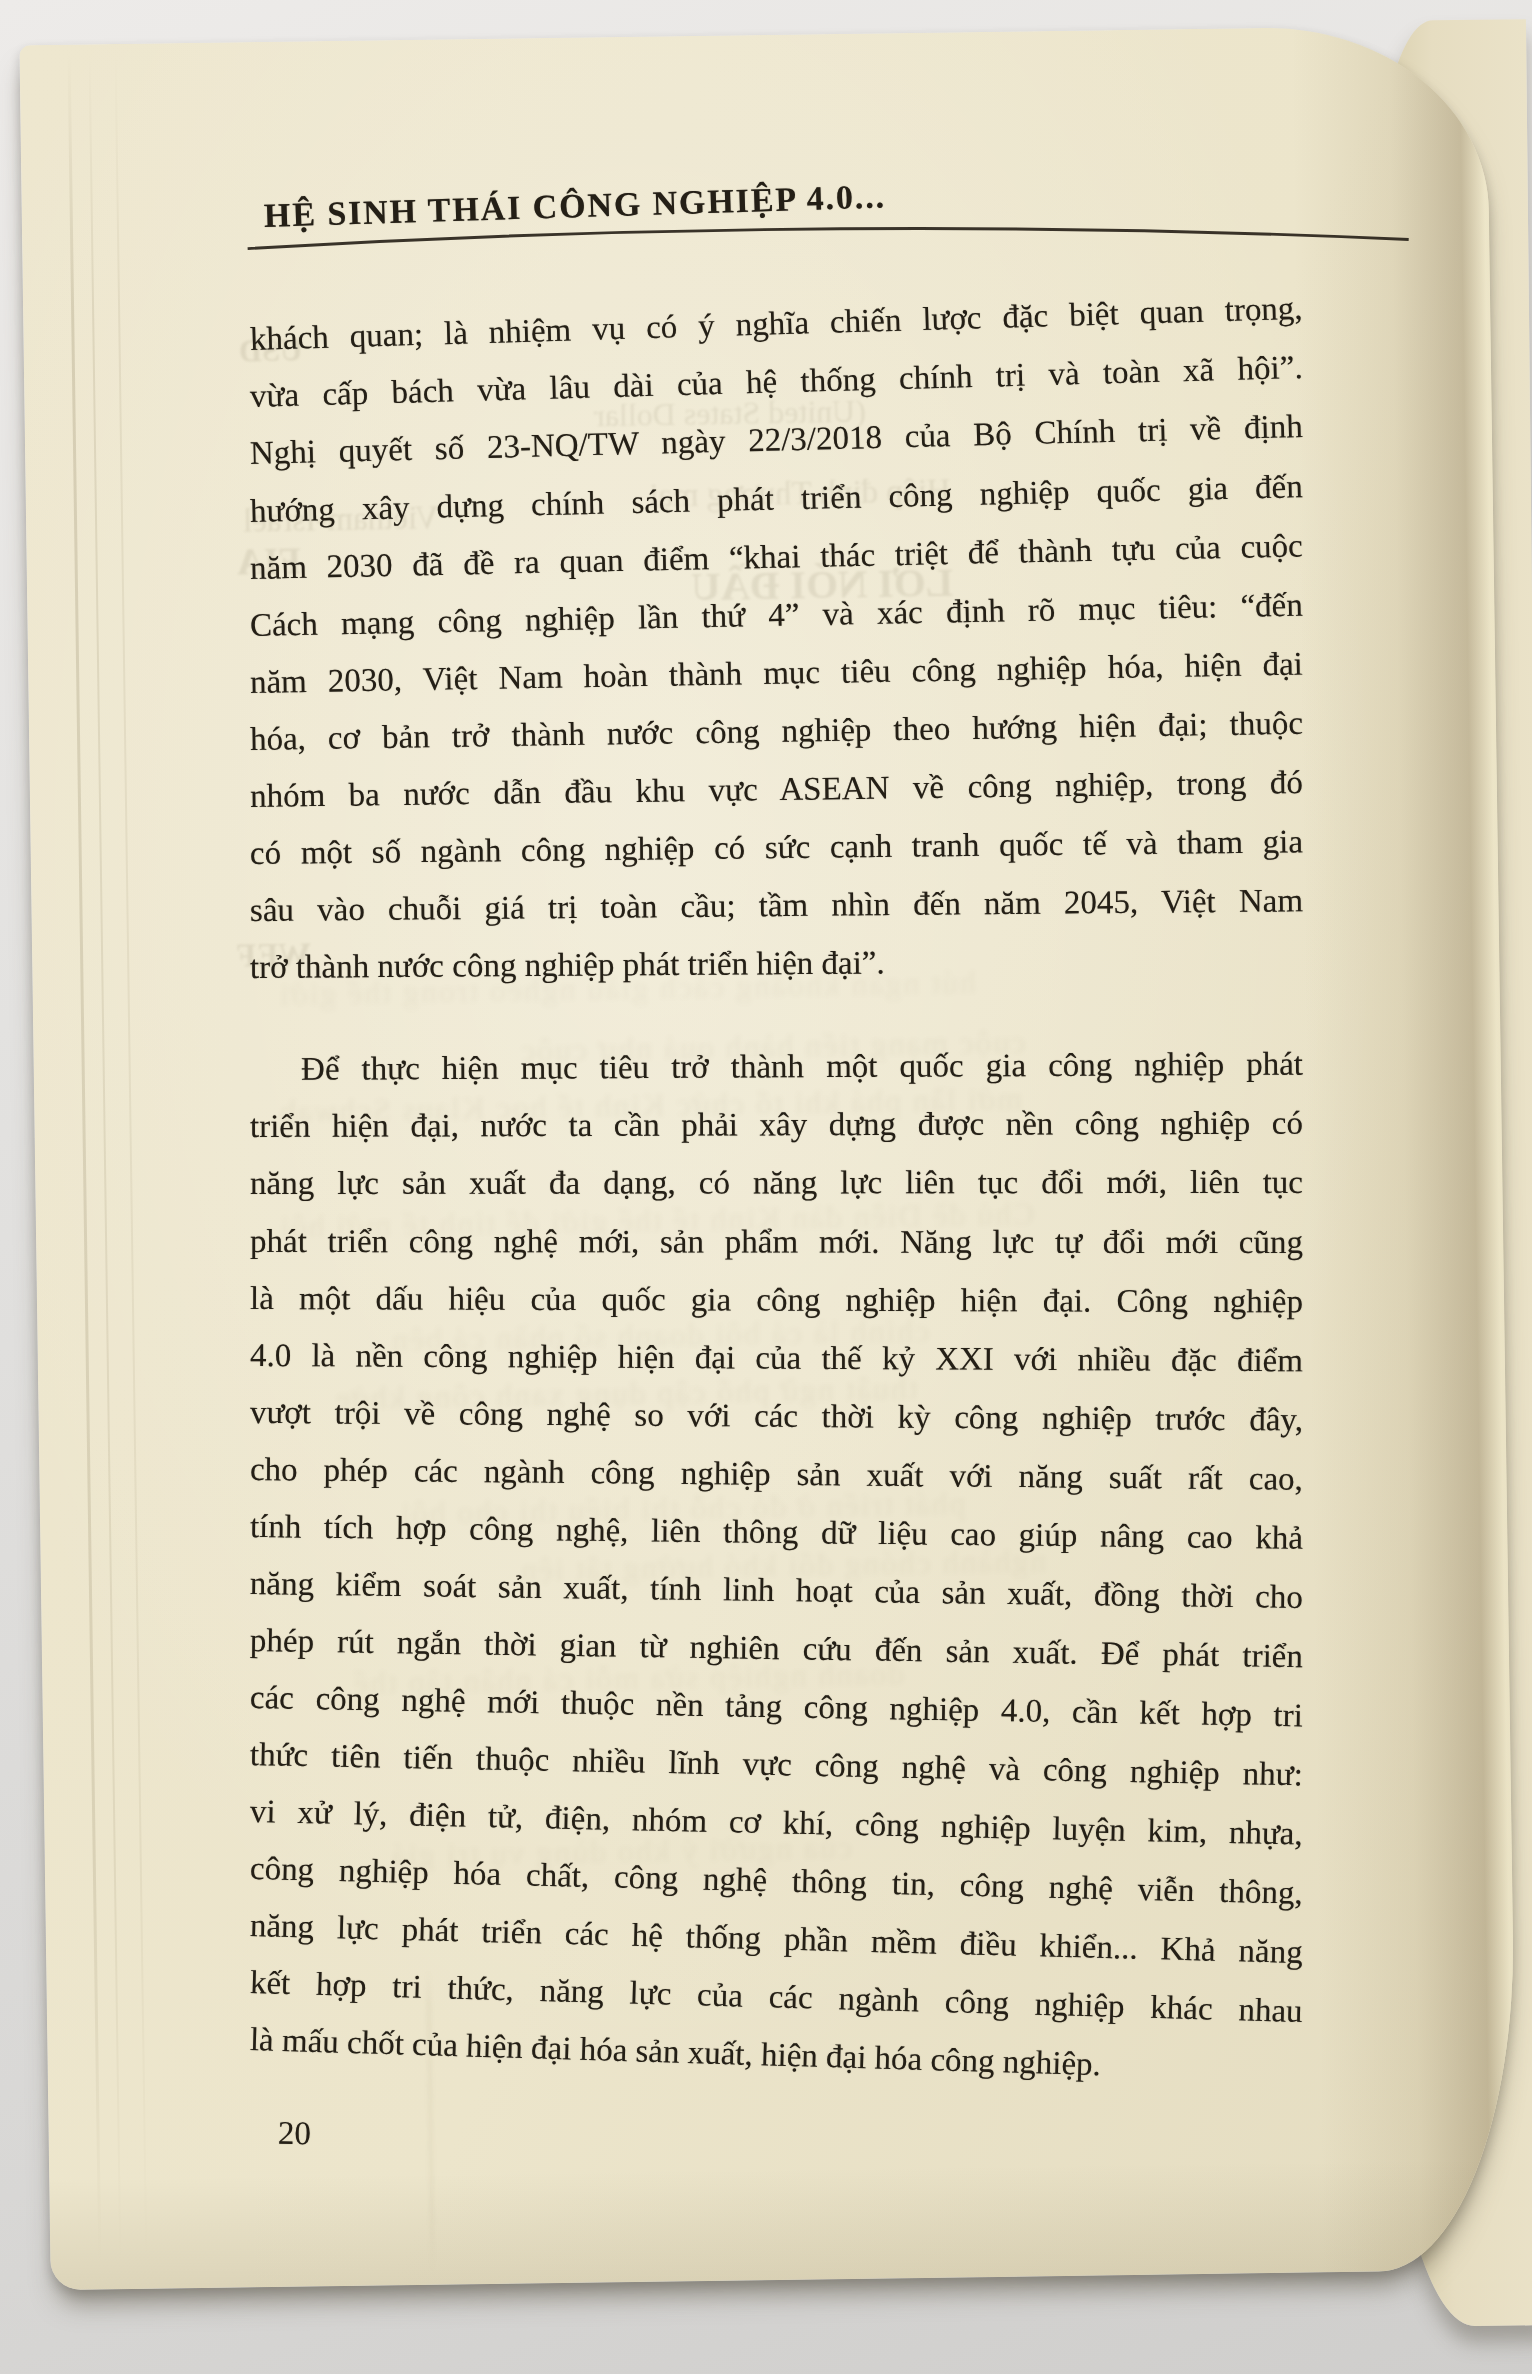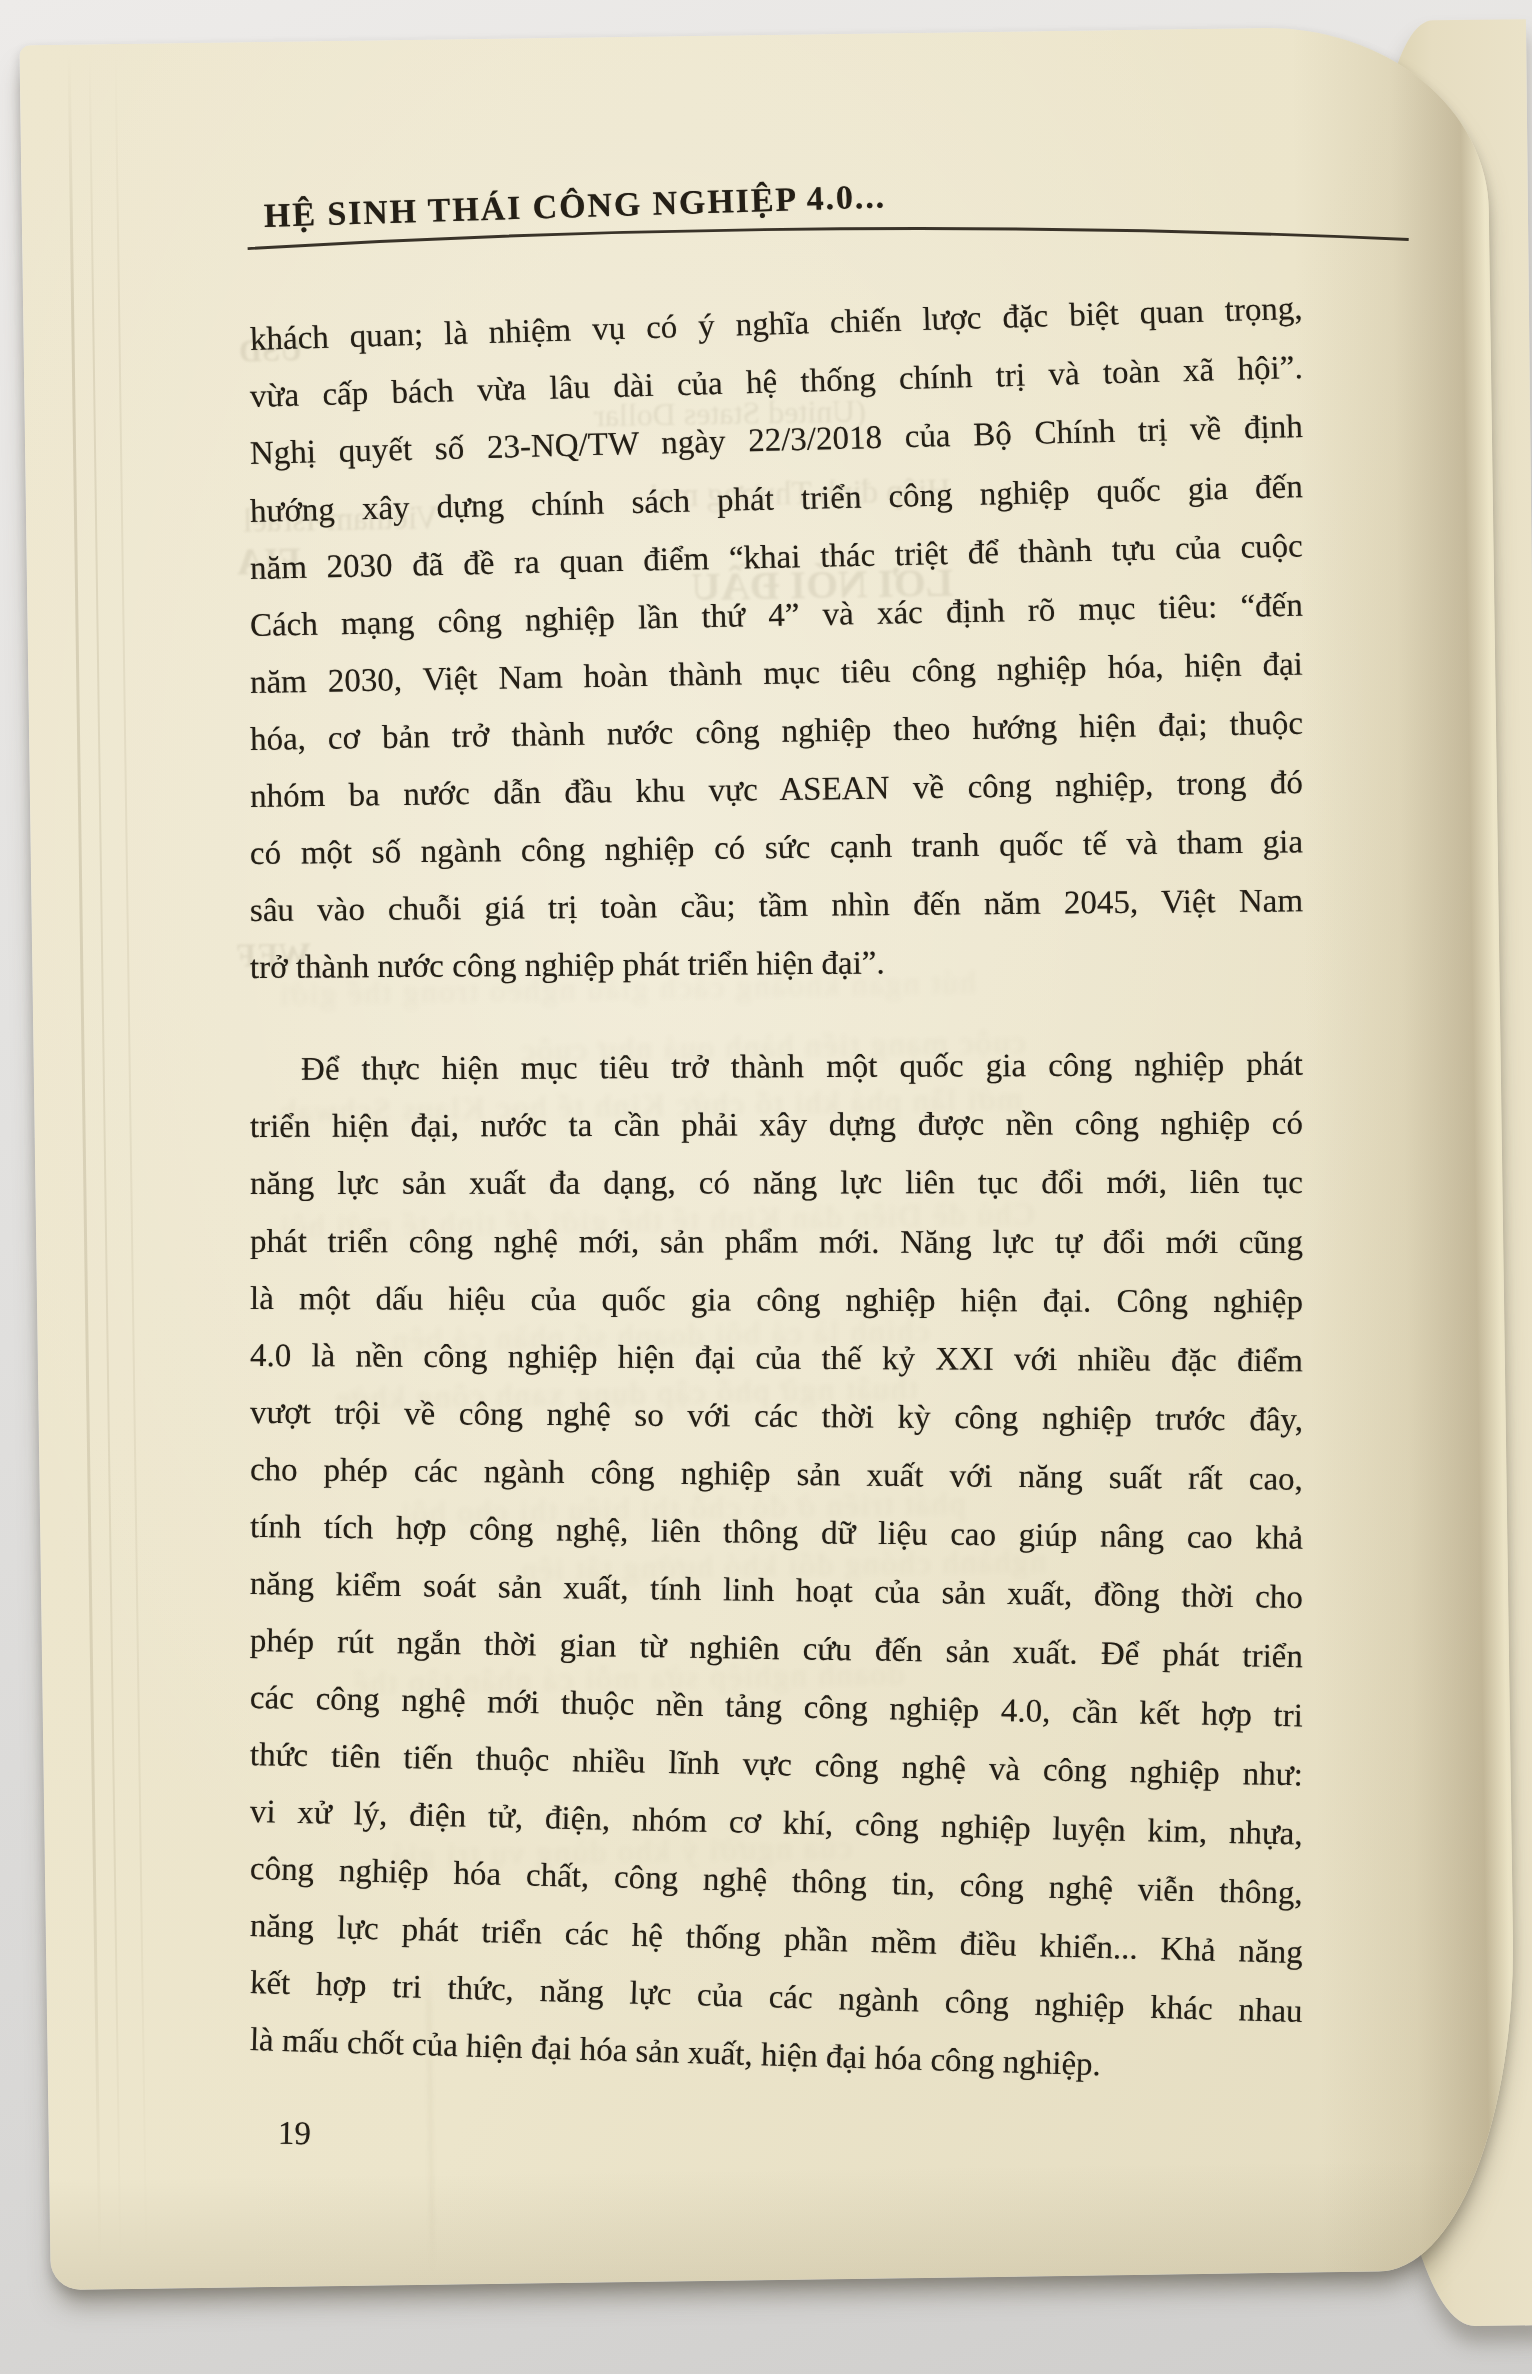--- a/index.html
+++ b/index.html
@@ -137,15 +137,15 @@
       <div class="body-line" style="top: 1559px; transform: rotate(0.76deg);">năng kiểm soát sản xuất, tính linh hoạt của sản xuất, đồng thời cho</div>
       <div class="body-line" style="top: 1616px; transform: rotate(0.88deg);">phép rút ngắn thời gian từ nghiên cứu đến sản xuất. Để phát triển</div>
       <div class="body-line" style="top: 1673px; transform: rotate(1deg);">các công nghệ mới thuộc nền tảng công nghiệp 4.0, cần kết hợp tri</div>
       <div class="body-line" style="top: 1730px; transform: rotate(1.11deg);">thức tiên tiến thuộc nhiều lĩnh vực công nghệ và công nghiệp như:</div>
       <div class="body-line" style="top: 1787px; transform: rotate(1.23deg);">vi xử lý, điện tử, điện, nhóm cơ khí, công nghiệp luyện kim, nhựa,</div>
       <div class="body-line" style="top: 1844px; transform: rotate(1.35deg);">công nghiệp hóa chất, công nghệ thông tin, công nghệ viễn thông,</div>
       <div class="body-line" style="top: 1901px; transform: rotate(1.47deg);">năng lực phát triển các hệ thống phần mềm điều khiển... Khả năng</div>
       <div class="body-line" style="top: 1958px; transform: rotate(1.58deg);">kết hợp tri thức, năng lực của các ngành công nghiệp khác nhau</div>
       <div class="body-line para-end" style="top: 2015px; transform: rotate(1.7deg);">là mấu chốt của hiện đại hóa sản xuất, hiện đại hóa công nghiệp.</div>
     </div>
-  <div class="abs page-number">19</div>
+  <div class="abs page-number">20</div>
 </div>
 
 
 </body></html>

